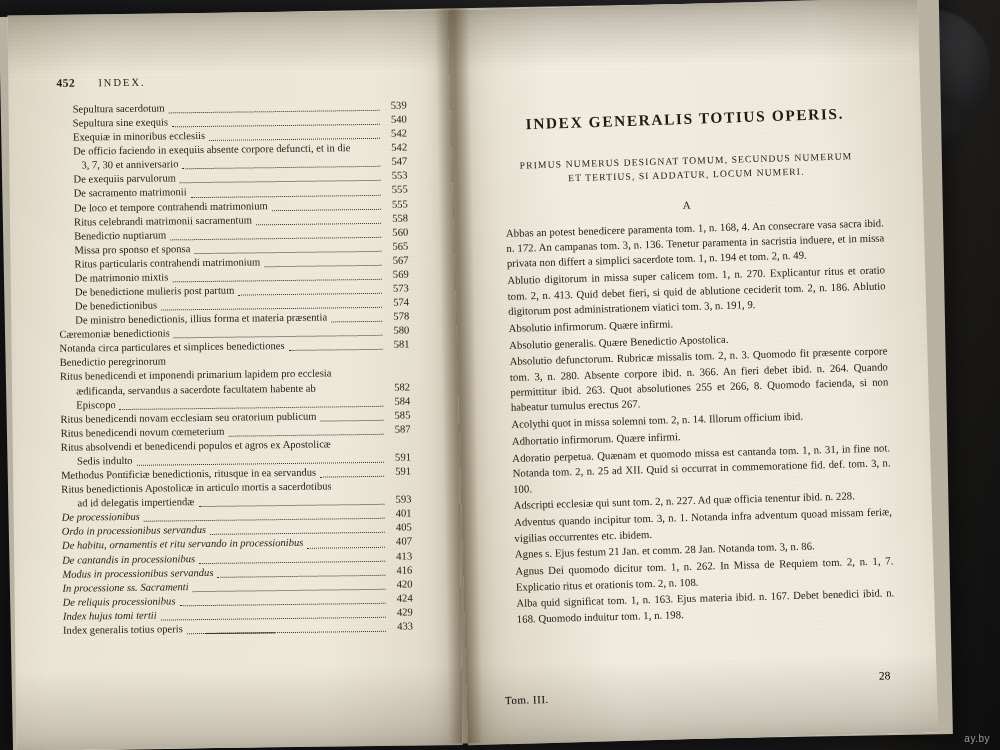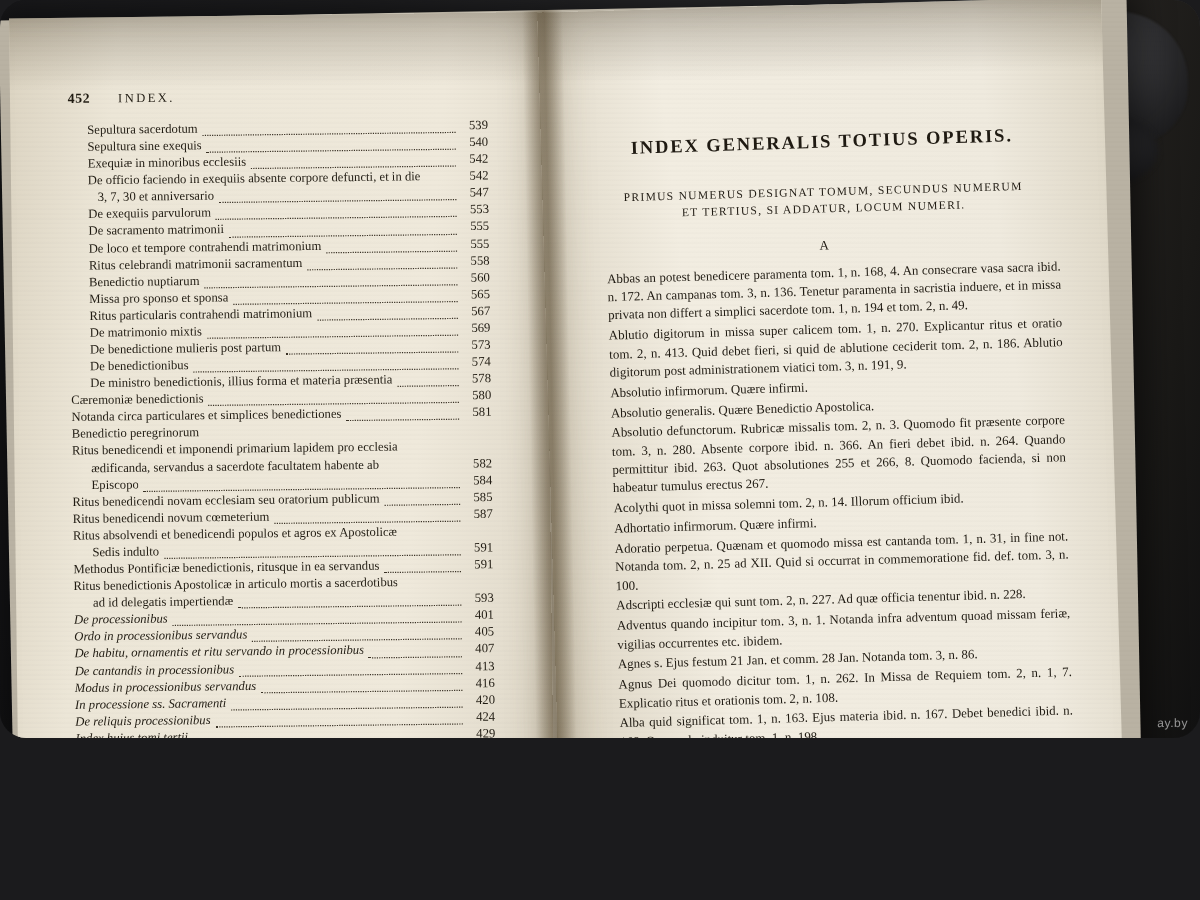--- a/index.html
+++ b/index.html
@@ -3,25 +3,24 @@
 <meta charset="utf-8">
 <style>
   html, body {
     margin: 0;
     padding: 0;
     background: #1b1b1d;
   }
   #page {
     position: relative;
     width: 1000px;
-    height: 615px;
+    height: 750px;
     overflow: hidden;
     background: #17181a;
     font-family: "Liberation Serif", serif;
-    border-radius: 22px;
   }
   
   .backdrop {
     position: absolute;
     inset: 0;
     background:
       radial-gradient(ellipse at 80% 10%, #3a3a3c 0%, #202022 45%, #141416 100%),
       #141416;
   }
   .desk-right {

